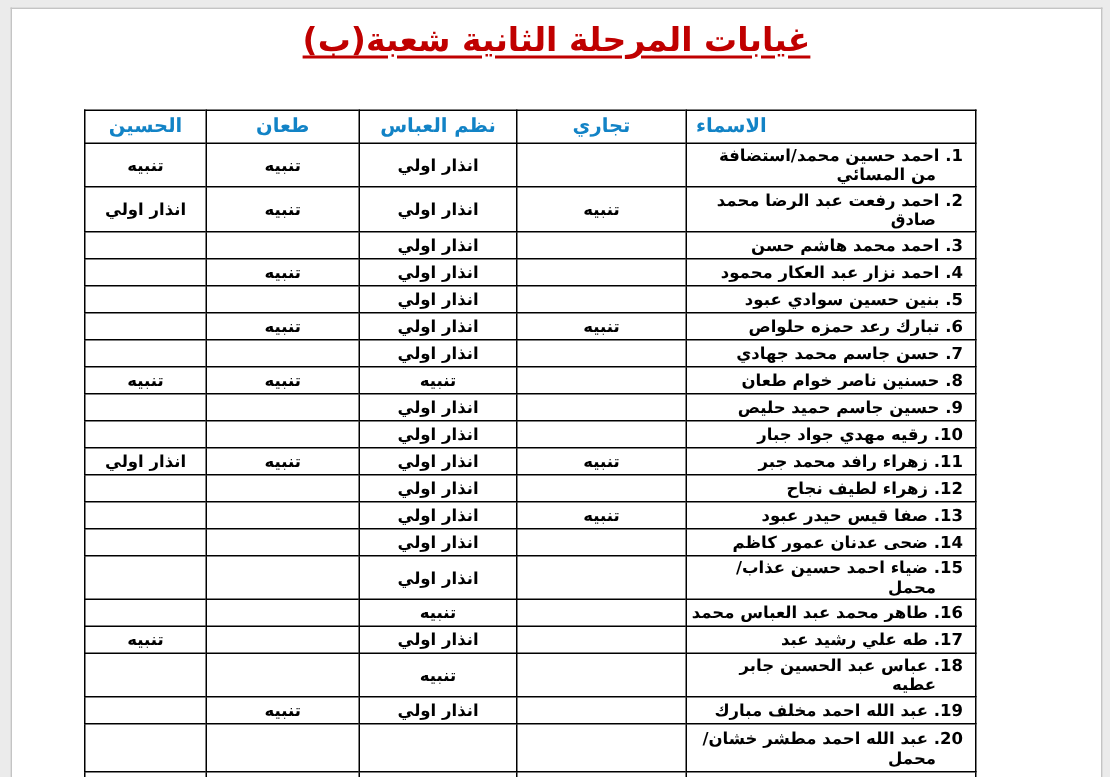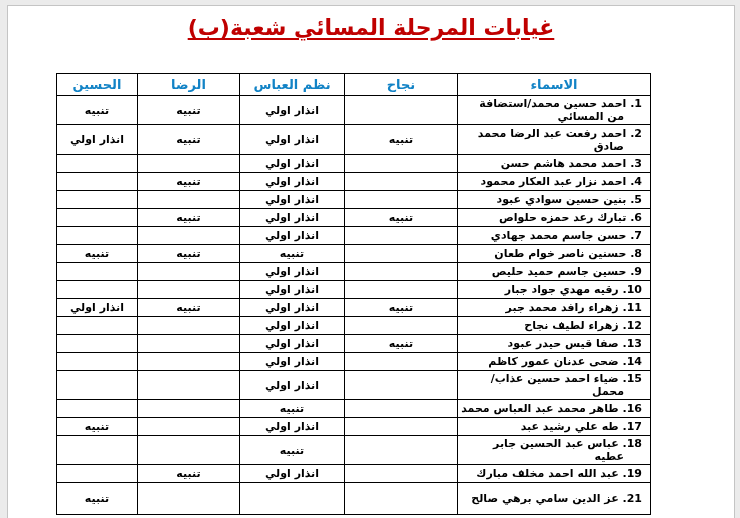--- a/index.html
+++ b/index.html
@@ -31,54 +31,54 @@
     border-collapse:collapse;table-layout:fixed;direction:rtl;
   }
   .absence-table th,.absence-table td{
     border:1px solid var(--border-color);
     box-sizing:border-box;font-weight:bold;overflow:hidden;
   }
   .absence-table th{
     color:var(--header-color);font-size:13px;height:22px;
     text-align:center;padding:1px 6px;
   }
-  .absence-table th.names{text-align:center;margin-top:12px;}
+  .absence-table th.names{text-align:left;margin-top:12px;}
   .absence-table td{
     color:var(--text-color);font-size:11px;line-height:13px;
     text-align:center;height:18px;padding:1px 2px;vertical-align:middle;
   }
   .absence-table td.name{
     text-align:right;
     padding-right:26px;padding-left:3px;text-indent:-18px;
   }
   .absence-table tbody tr:nth-child(1){height:29px;}
   .absence-table tbody tr:nth-child(2){height:30px;}
   .absence-table tbody tr:nth-child(20){height:32px;}
   .absence-table tbody tr:nth-child(21){height:19px;}
 </style>
 </head>
 <body>
 
 <div class="page">
-  <div class="title">غيابات المرحلة المسائي شعبة(ب)</div>
+  <div class="title">غيابات المرحلة الثانية شعبة(ب)</div>
 
   <table class="absence-table" dir="rtl">
     <colgroup>
       <col style="width:193px">
       <col style="width:113px">
       <col style="width:105px">
       <col style="width:102px">
       <col style="width:81px">
     </colgroup>
     <thead>
       <tr>
         <th class="names">الاسماء</th>
-        <th>نجاح</th>
+        <th>تجاري</th>
         <th>نظم العباس</th>
-        <th>الرضا</th>
+        <th>طعان</th>
         <th>الحسين</th>
       </tr>
     </thead>
     <tbody id="rows">
         <tr>
     <td class="name">1.&nbsp;احمد حسين محمد/استضافة من المسائي</td>
     <td></td>
     <td>انذار اولي</td>
     <td>تنبيه</td>
     <td>تنبيه</td>
@@ -200,20 +200,27 @@
     <td></td>
     <td>تنبيه</td>
     <td></td>
     <td></td>
   </tr>
         <tr>
     <td class="name">19.&nbsp;عبد الله احمد مخلف مبارك</td>
     <td></td>
     <td>انذار اولي</td>
     <td>تنبيه</td>
+    <td></td>
+  </tr>
+        <tr>
+    <td class="name">20.&nbsp;عبد الله احمد مطشر خشان/ محمل</td>
+    <td></td>
+    <td></td>
+    <td></td>
     <td></td>
   </tr>
         <tr>
     <td class="name">21.&nbsp;عز الدين سامي برهي صالح</td>
     <td></td>
     <td></td>
     <td></td>
     <td>تنبيه</td>
   </tr>
       </tbody>

